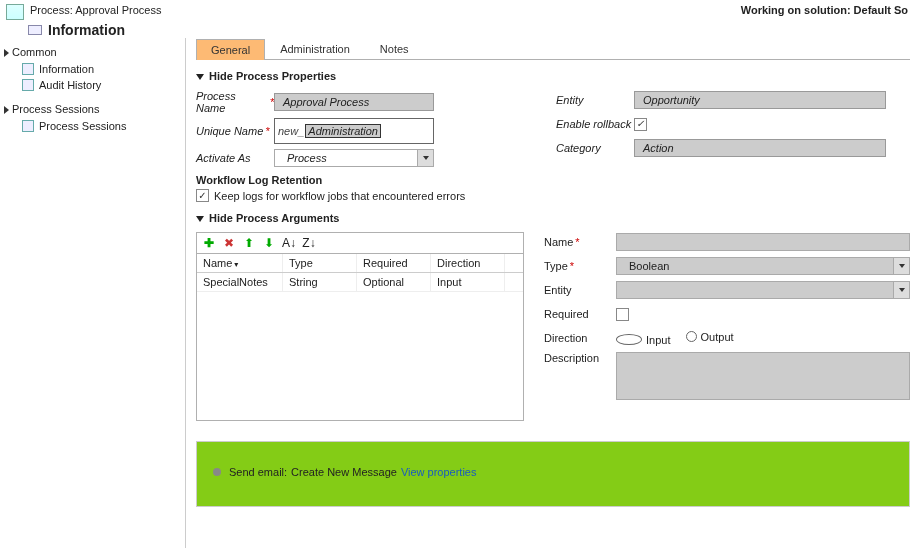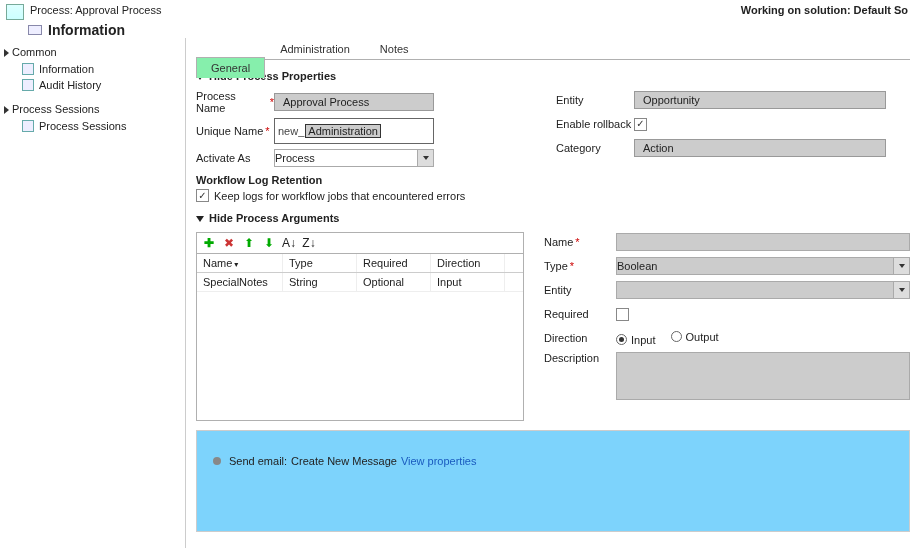--- a/index.html
+++ b/index.html
@@ -13,35 +13,35 @@
 .title-row h1 { font-size: 14px; font-weight: bold; }
 .layout { display: flex; position: absolute; top: 38px; left: 0; right: 0; bottom: 0; }
 .sidebar { width: 186px; border-right: 1px solid #ccc; padding: 6px 0 0 4px; }
 .sidebar .ptr { display: inline-block; width: 0; height: 0; border-top: 4px solid transparent; border-bottom: 4px solid transparent; border-left: 5px solid #333; margin-right: 3px; vertical-align: middle; }
 .sidebar .section-head { font-weight: normal; font-size: 11px; padding: 2px 0 3px 0; }
 .sidebar .item { display: flex; align-items: center; padding: 2px 0 2px 18px; cursor: pointer; }
 .sidebar .item .ic { width: 12px; height: 12px; border: 1px solid #6aa; background: #eef; margin-right: 5px; flex-shrink: 0; }
 .main { flex: 1; padding: 0 4px 0 10px; overflow: hidden; }
 .tabs { border-bottom: 1px solid #b0b0b0; display: flex; margin-bottom: 10px; }
 .tab { padding: 4px 14px; border: 1px solid transparent; border-bottom: none; cursor: pointer; font-size: 11px; color: #333; }
-.tab.active { border-color: #b0b0b0; background: #86efac; position: relative; top: 19px; }
+.tab.active { border-color: #b0b0b0; background: #fdba74; position: relative; top: 1px; }
 .collapser { font-weight: bold; font-size: 11px; cursor: pointer; margin-bottom: 8px; }
 .collapser .tri { display: inline-block; width: 0; height: 0; border-left: 4px solid transparent; border-right: 4px solid transparent; border-top: 6px solid #222; margin-right: 5px; vertical-align: middle; }
 .props { display: flex; }
 .props .col { flex: 0 0 auto; }
 .props .left { width: 350px; }
 .props .right { margin-left: 10px; width: 330px; }
-.frow { display: flex; align-items: center; margin-bottom: 4px; min-height: 20px; }
+.frow { display: flex; align-items: center; margin-bottom: 4px; min-height: 20px; font-style: italic; }
 .frow label { width: 78px; font-size: 11px; display: flex; align-items: center; }
 .req { color: #c00; margin-left: 2px; }
 .rofield { background: #ccc; border: 1px solid #999; height: 18px; padding: 1px 8px; font-size: 11px; flex: 1; display: flex; align-items: center; }
 .txtfield { border: 1px solid #666; height: 26px; padding: 1px 3px; font-size: 11px; flex: 1; display: flex; align-items: center; }
 .txtfield .prefix { color: #444; margin-right: 2px; }
 .txtfield .editable { outline: 1px solid #333; background: #ccc; padding: 0 2px; }
-.sel { border: 1px solid #aaa; height: 18px; padding: 1px 0; font-size: 11px; flex: 1; display: flex; align-items: center; position: relative; background: #fff; }
+.sel { border: 1px solid #aaa; height: 18px; padding: 1px 12px; font-size: 11px; flex: 1; display: flex; align-items: center; position: relative; background: #fff; }
 .sel.ro { background: #ccc; }
 .sel .dd { position: absolute; right: 0; top: 0; bottom: 0; width: 16px; background: #ddd; border-left: 1px solid #aaa; display: flex; align-items: center; justify-content: center; }
 .sel .dd::after { content: ""; width: 0; height: 0; border-left: 3px solid transparent; border-right: 3px solid transparent; border-top: 4px solid #333; }
 .chk { width: 13px; height: 13px; border: 1px solid #888; display: inline-flex; align-items: center; justify-content: center; background: #fff; }
 .chk.checked::after { content: "✓"; font-size: 10px; color: #333; line-height: 1; }
 .subhead { font-weight: bold; font-size: 11px; margin: 6px 0 3px 0; }
 .chkrow { display: flex; align-items: center; font-size: 11px; margin-bottom: 10px; }
 .chkrow .chk { margin-right: 5px; }
 .args-container { display: flex; gap: 20px; }
 .args-left { width: 328px; }
@@ -58,21 +58,21 @@
 .grid .grow { display: flex; border-bottom: 1px solid #eee; }
 .ghead .gcell { color: #222; }
 .ghead .sortind::after { content: "▾"; font-size: 8px; margin-left: 2px; }
 .args-right .frow2 { display: flex; align-items: center; margin-bottom: 4px; min-height: 20px; }
 .args-right .frow2 label { width: 72px; font-size: 11px; display: flex; align-items: center; }
 .args-right .tin { border: 1px solid #aaa; height: 18px; flex: 1; background: #ccc; }
 .radio { display: inline-flex; align-items: center; margin-right: 12px; font-size: 11px; }
 .radio .r { width: 11px; height: 11px; border: 1px solid #666; border-radius: 50%; margin-right: 4px; display: inline-flex; align-items: center; justify-content: center; }
 .radio .r.sel::after { content: ""; width: 5px; height: 5px; background: #333; border-radius: 50%; }
 .desc-area { border: 1px solid #aaa; background: #ccc; height: 48px; flex: 1; }
-.step-box { margin-top: 9px; border: 1px solid #ccc; background: #7dd3fc; padding: 24px 8px 64px 8px; }
+.step-box { margin-top: 20px; border: 1px solid #ccc; background: #84cc16; padding: 24px 8px 28px 8px; }
 .step-row { display: flex; align-items: center; font-size: 11px; }
 .step-dot { width: 8px; height: 8px; border-radius: 50%; background: #888; margin: 0 8px; }
 .step-link { color: #1a5bbf; cursor: pointer; }
 </style>
 </head>
 <body>
 
 <div class="topbar">
   <div class="proc-icon"></div>
   <div class="proc-text">Process: Approval Process</div>

